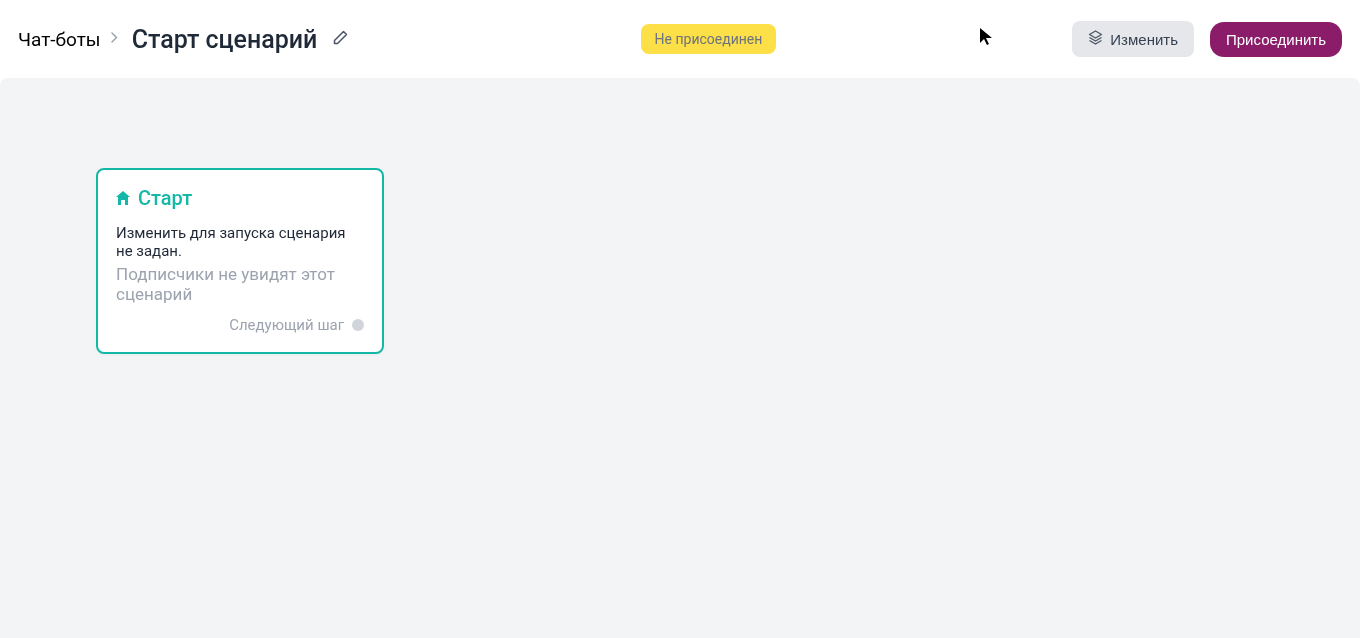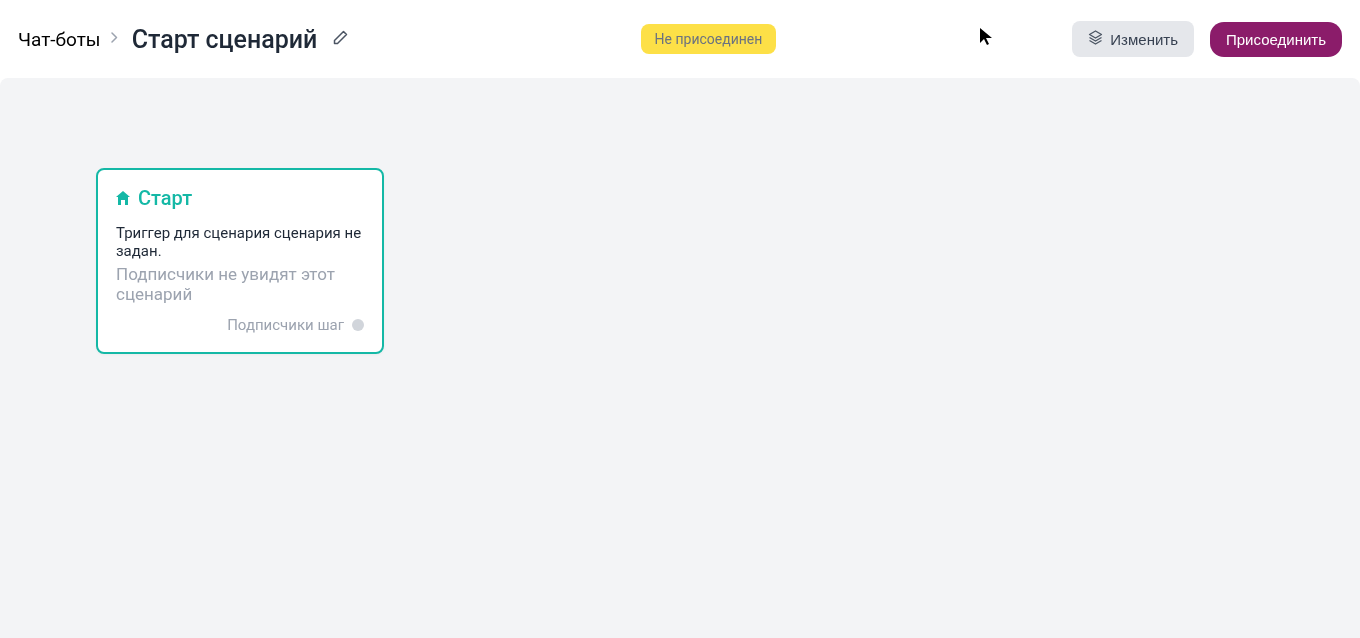--- a/index.html
+++ b/index.html
@@ -216,24 +216,24 @@
 <div class="canvas">
   <div class="start-card">
     <div class="start-card-header">
       <span class="home-icon">
         <svg width="14" height="14" viewBox="0 0 14 14" fill="#14b8a6">
             <path d="M7 0L0 6H2V14H5V9H9V14H12V6H14L7 0Z"></path>
           </svg>
       </span>
       <span class="card-title">Старт</span>
     </div>
-    <div class="card-body-line1">Триггер для сценария сценария не задан.</div>
+    <div class="card-body-line1">Изменить для запуска сценария не задан.</div>
     <div class="card-body-line2">Подписчики не увидят этот сценарий</div>
     <div class="card-footer">
-      <span class="next-step-text">Подписчики шаг</span>
+      <span class="next-step-text">Следующий шаг</span>
       <span class="next-step-dot"></span>
     </div>
   </div>
 </div>
 
 <div class="cursor-arrow">
   <svg width="14" height="18" viewBox="0 0 14 18">
       <path d="M0 0L0 15L4 11L7 17L9 16L6 10L12 10L0 0Z" fill="#000000"></path>
     </svg>
 </div>

